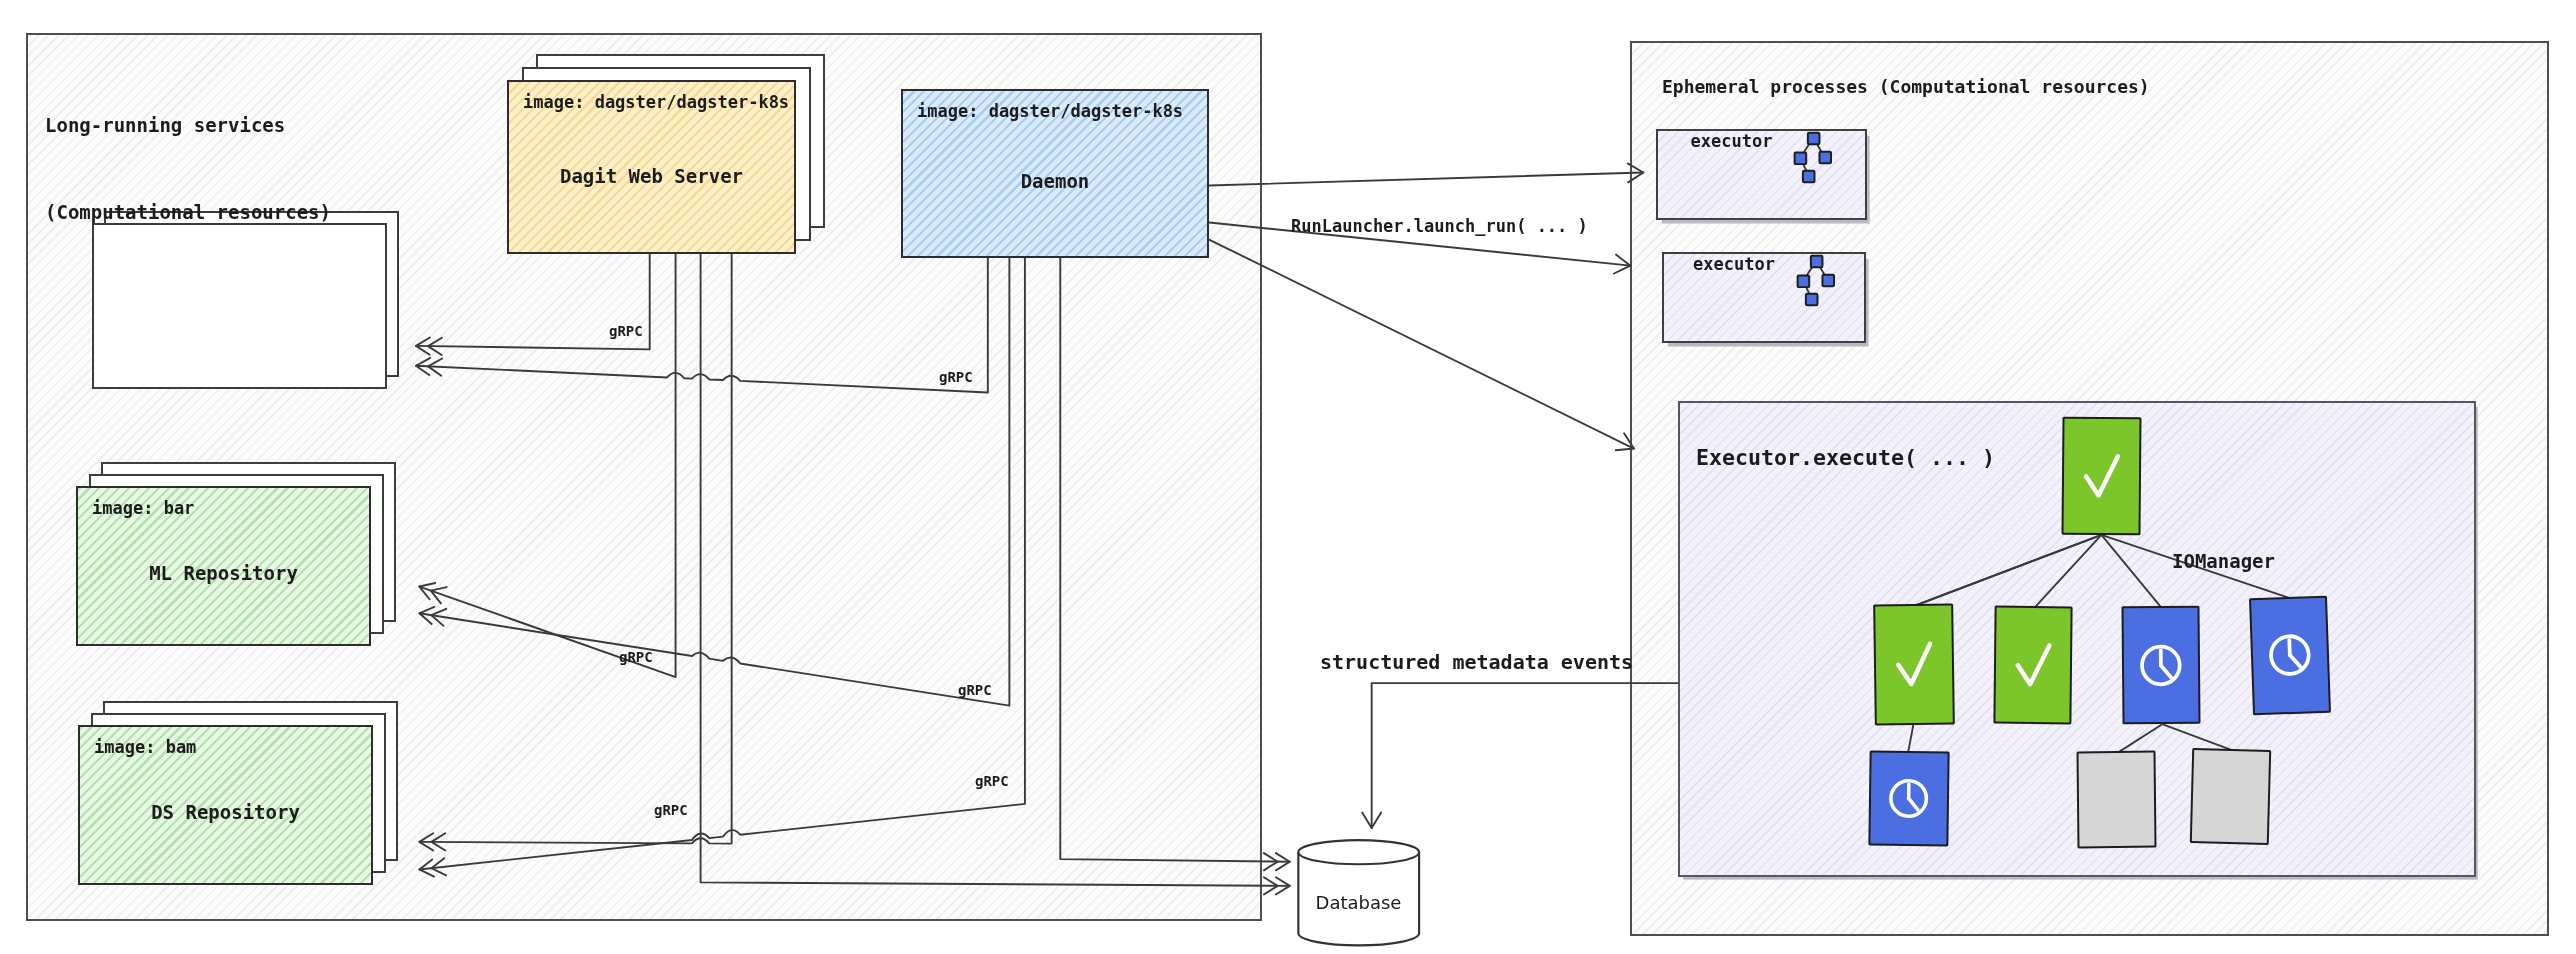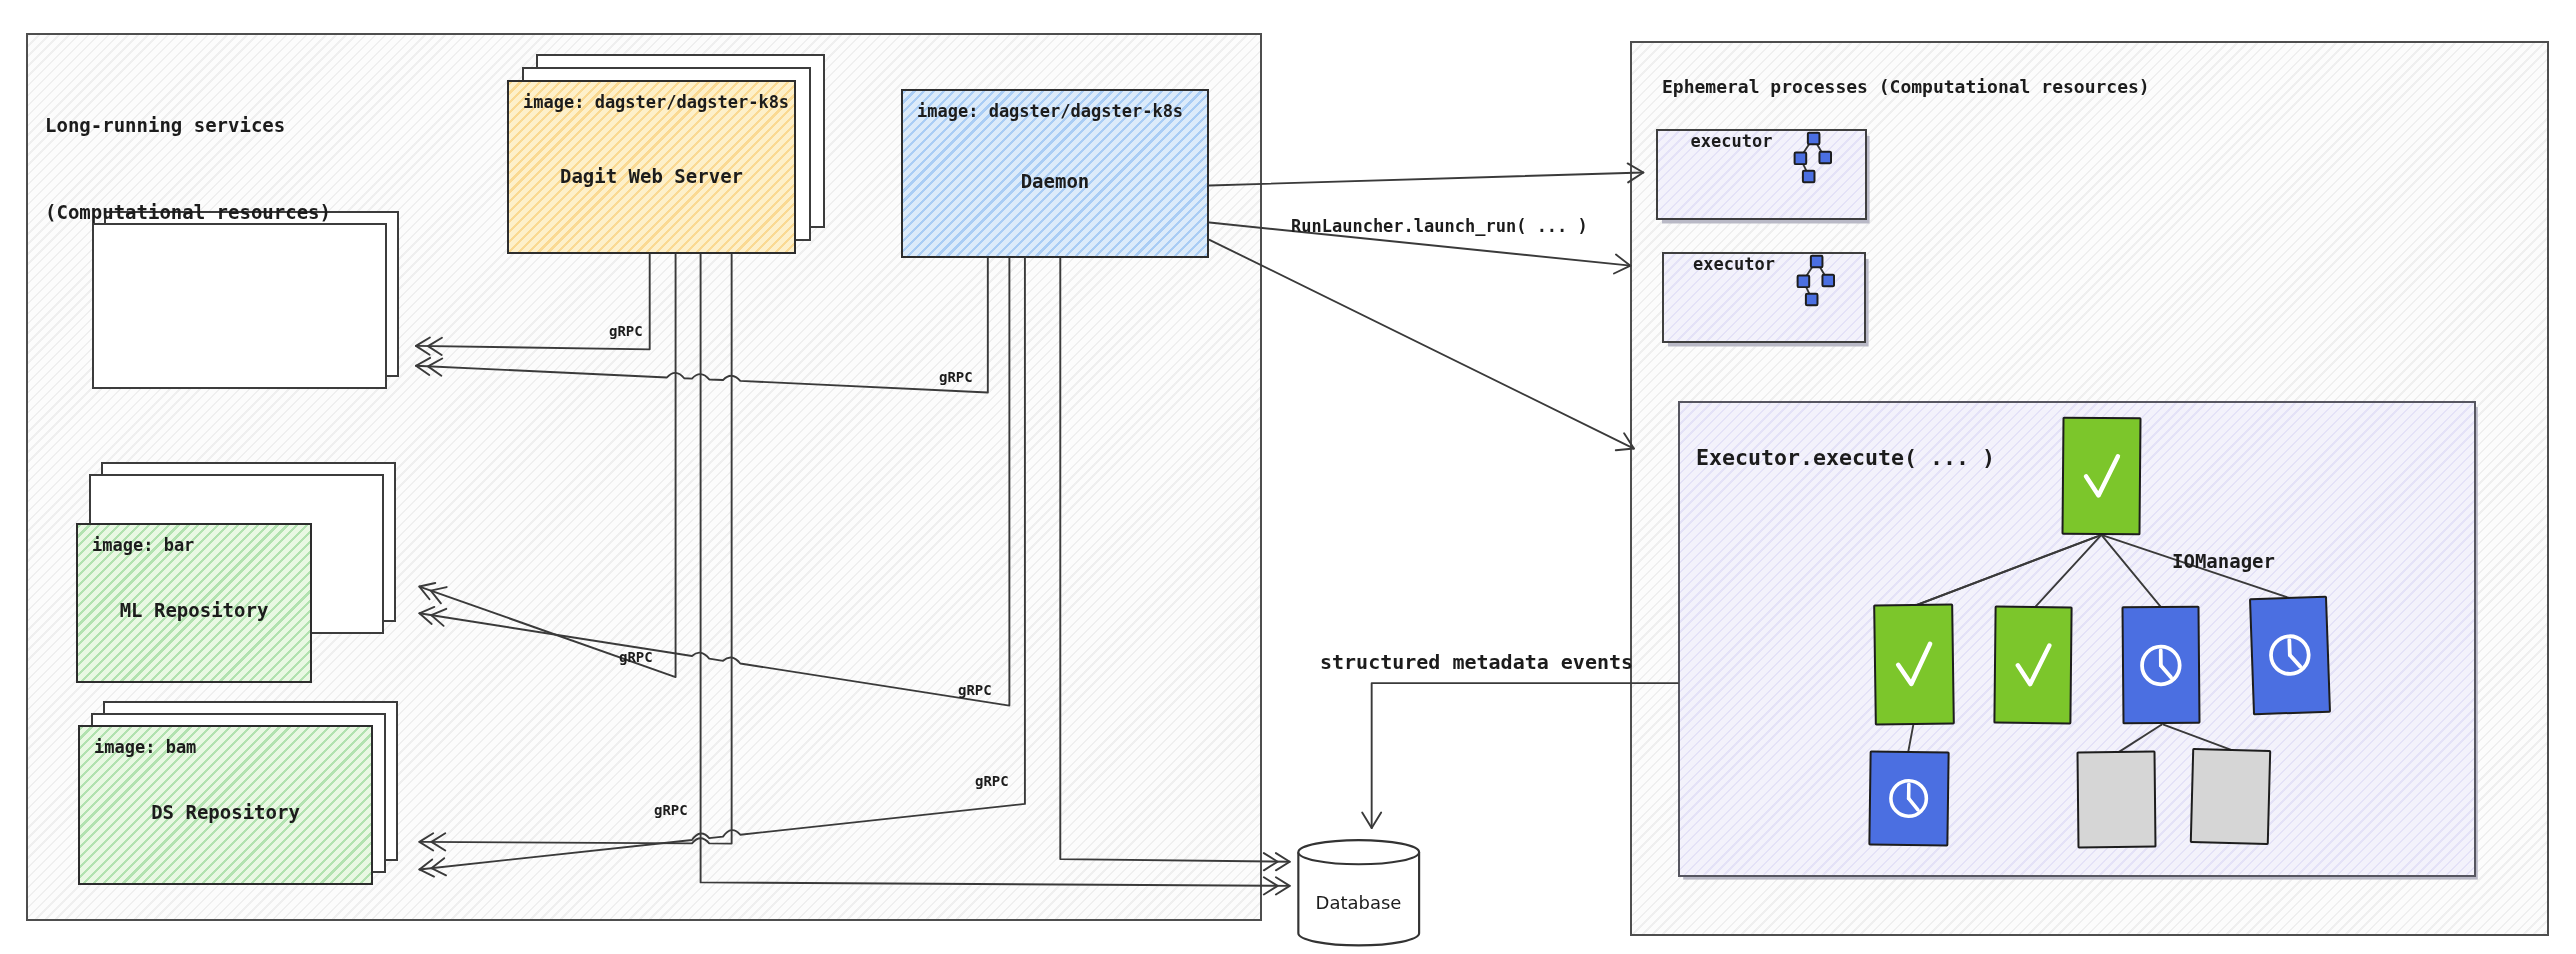--- a/index.html
+++ b/index.html
@@ -141,21 +141,21 @@
   <div class="box hatch-blue z10" style="left:901px;top:89px;width:308px;height:169px;">
     <div class="img-label">image: dagster/dagster-k8s</div>
     <div class="box-name" style="top:79px;">Daemon</div>
   </div>
 
   <div class="sheet" style="left:104px;top:211px;width:295px;height:166px;"></div>
   <div class="sheet" style="left:92px;top:223px;width:295px;height:166px;"></div>
 
   <div class="sheet" style="left:101px;top:462px;width:295px;height:160px;"></div>
   <div class="sheet" style="left:89px;top:474px;width:295px;height:160px;"></div>
-  <div class="box hatch-green z10" style="left:76px;top:486px;width:236px;height:160px;margin-top:37px;">
+  <div class="box hatch-green z10" style="left:76px;top:486px;width:295px;height:160px;">
     <div class="img-label">image: bar</div>
     <div class="box-name" style="top:74px;">ML Repository</div>
   </div>
 
   <div class="sheet" style="left:103px;top:701px;width:295px;height:160px;"></div>
   <div class="sheet" style="left:91px;top:713px;width:295px;height:160px;"></div>
   <div class="box hatch-green z10" style="left:78px;top:725px;width:295px;height:160px;padding-left:20px;">
     <div class="img-label">image: bam</div>
     <div class="box-name" style="top:74px;">DS Repository</div>
   </div>

